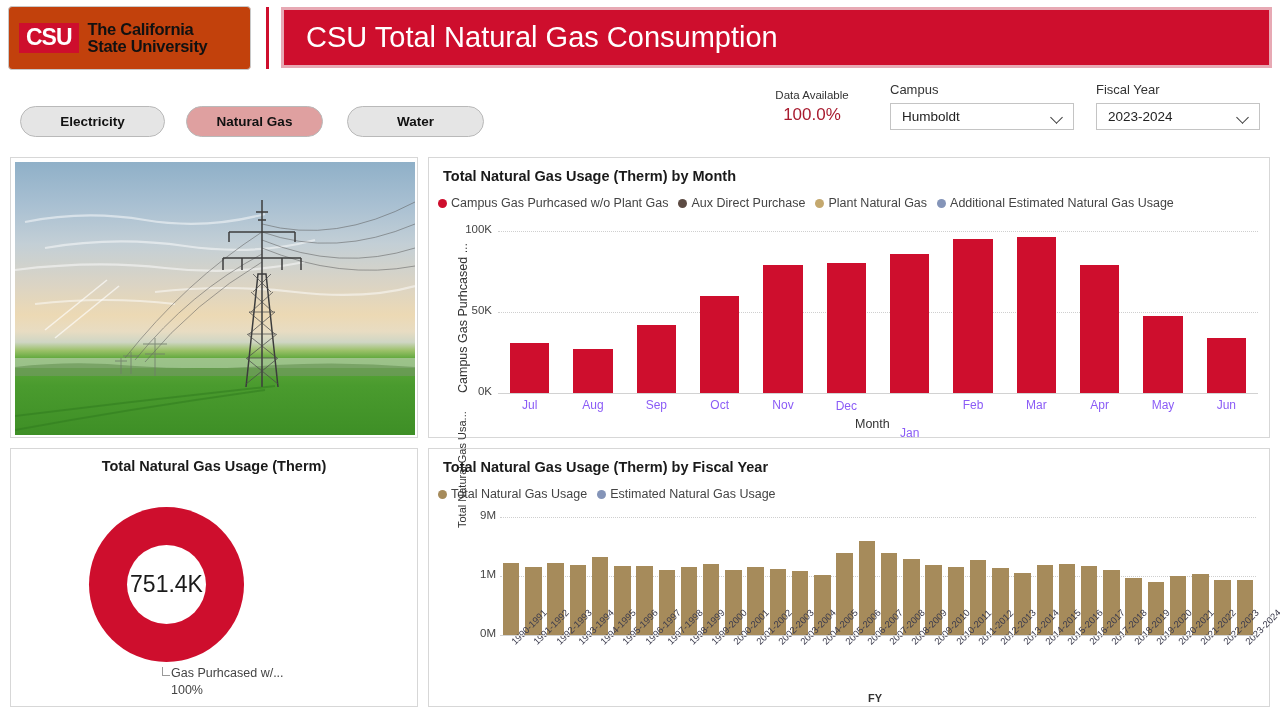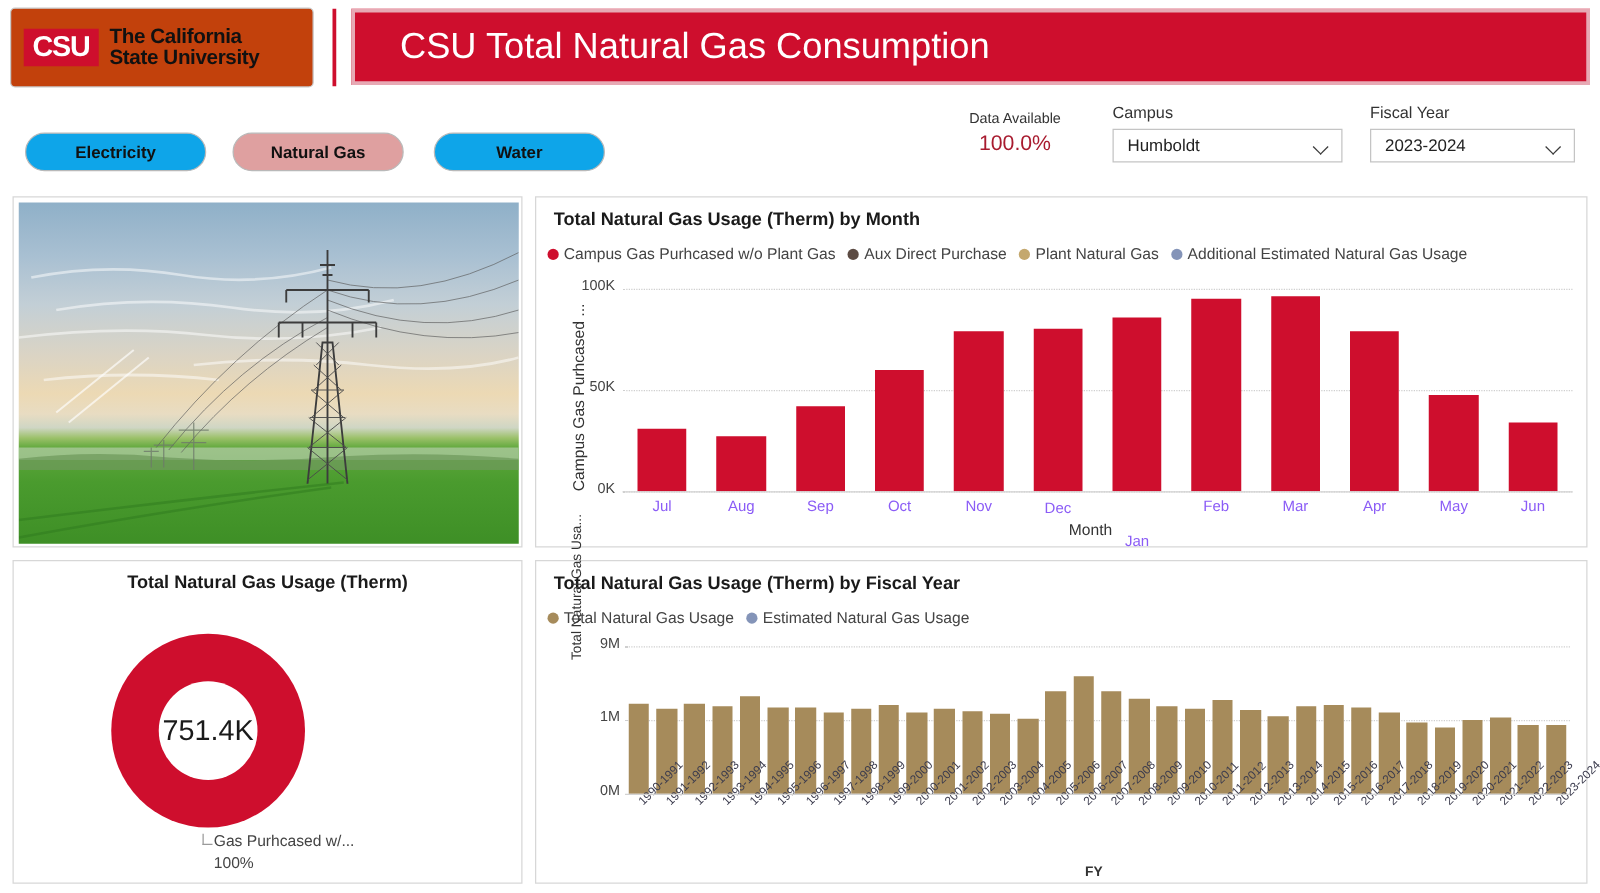--- a/index.html
+++ b/index.html
@@ -27,28 +27,28 @@
     margin-left: 9px; color: #111; font-weight: bold; font-size: 16.5px;
     line-height: 1.06; letter-spacing: -0.3px;
   }
   .logo-text span { display: block; }
   .header-divider {
     position: absolute; left: 266px; top: 7px; width: 3px; height: 62px; background: #CE0E2D;
   }
   .title-bar {
     position: absolute; left: 281px; top: 7px; width: 991px; height: 61px;
     background: #CE0E2D; border: 3px solid #E7A9B4;
-    display: flex; align-items: center; padding-left: 36px;
+    display: flex; align-items: center; padding-left: 22px;
   }
   .title-bar h1 { color: #fff; font-size: 29px; font-weight: normal; letter-spacing: 0px; }
 
   
   .pill {
     position: absolute; top: 106px; height: 31px; border-radius: 16px;
-    border: 1px solid #b9b9b9; background: #0ea5e9;
+    border: 1px solid #b9b9b9; background: #e5e5e5;
     display: flex; align-items: center; justify-content: center;
     font-weight: bold; font-size: 13.5px; color: #111;
   }
   #pill-electricity { left: 20px; width: 145px; }
   #pill-naturalgas  { left: 186px; width: 137px; background: #DFA0A0; border-color: #b9b9b9; }
   #pill-water       { left: 347px; width: 137px; }
 
   .kpi { position: absolute; left: 760px; top: 89px; width: 104px; text-align: center; }
   .kpi-label { font-size: 11.5px; color: #333; }
   .kpi-value { font-size: 17px; color: #A81B2F; margin-top: 4px; }

